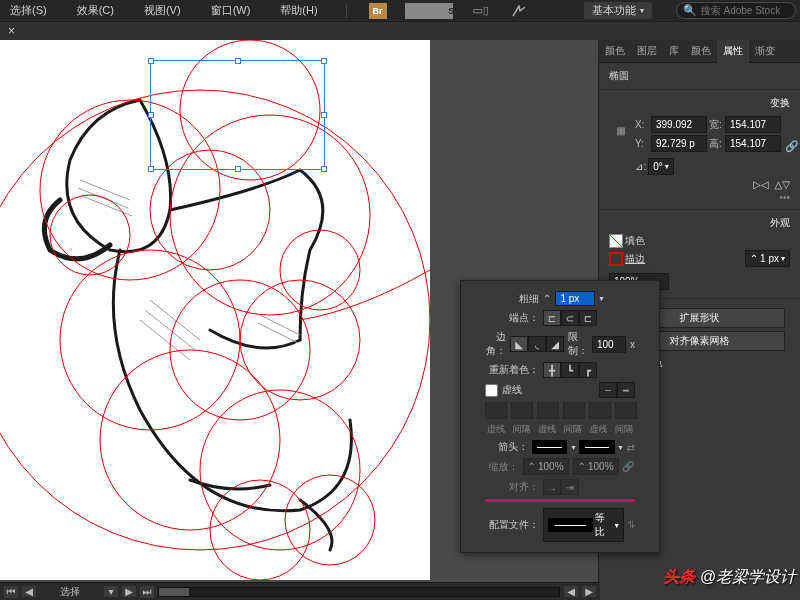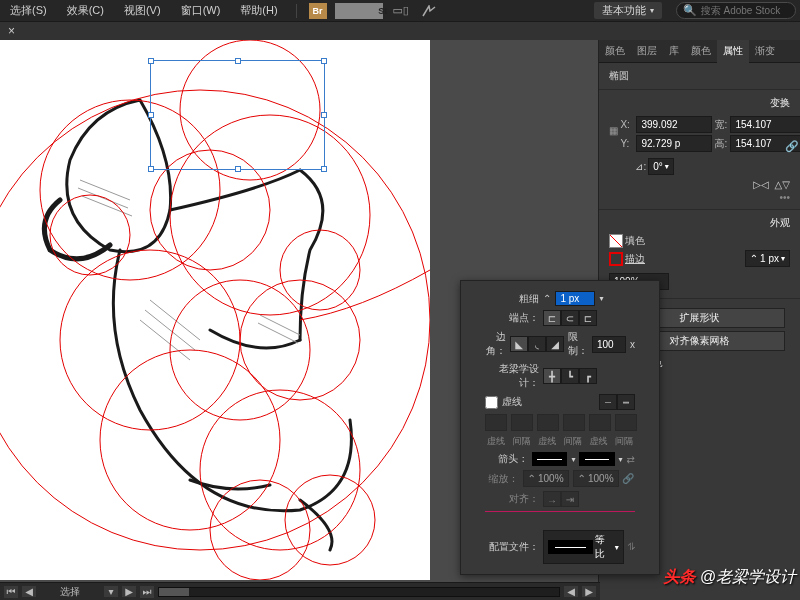--- a/index.html
+++ b/index.html
@@ -1,17 +1,17 @@
 <!DOCTYPE html>
 <html><head>
 <meta charset="utf-8">
 <style>
 * { margin:0; padding:0; box-sizing:border-box; font-family:"Microsoft YaHei",sans-serif; }
 body { background:#323232; color:#d0d0d0; font-size:11px; width:800px; height:600px; overflow:hidden; position:relative; }
-.menubar { height:22px; background:#262626; display:flex; align-items:center; padding:0 4px; gap:8px; border-bottom:1px solid #1a1a1a;}
+.menubar { height:22px; background:#262626; display:flex; align-items:center; padding:0 4px; gap:18px; border-bottom:1px solid #1a1a1a;}
 .menubar .mi { padding:2px 6px; cursor:pointer; }
 .menubar .sep { width:1px; height:14px; background:#444; margin:0 4px;}
 .menubar .icon-btn { width:20px; height:16px; display:inline-flex; align-items:center; justify-content:center; cursor:pointer; color:#999;}
 .menubar .workspace { background:#3a3a3a; padding:1px 8px; border-radius:2px; margin-left:auto; margin-right:6px; display:flex; align-items:center; gap:4px;}
 .menubar .search { background:#1c1c1c; border:1px solid #4a4a4a; border-radius:10px; padding:1px 6px; width:120px; display:flex; align-items:center; gap:4px; color:#888;}
 .menubar .search input { background:transparent; border:none; outline:none; color:#d0d0d0; width:88px; font-size:10px;}
 .tabbar { height:18px; background:#323232; display:flex; align-items:center; padding-left:8px;}
 .tabbar .close { color:#ccc; font-size:12px; cursor:pointer;}
 .main { position:absolute; top:40px; left:0; right:0; bottom:0; display:flex;}
 .canvas-wrap { flex:1; position:relative; background:#4a4a4a; overflow:hidden;}
@@ -20,21 +20,21 @@
 .sel-rect { position:absolute; left:150px; top:20px; width:175px; height:110px; border:1px solid #3a7ccc; pointer-events:none;}
 .sel-handle { position:absolute; width:6px; height:6px; border:1px solid #3a7ccc; background:#fff;}
 .right-panels { width:202px; background:#383838; border-left:1px solid #222; display:flex; flex-direction:column;}
 .panel-tabs { display:flex; background:#2c2c2c; border-bottom:1px solid #1a1a1a; font-size:10px;}
 .panel-tabs div { padding:4px 6px; cursor:pointer; color:#aaa;}
 .panel-tabs .active { background:#383838; color:#fff; border-bottom:1px solid #383838; margin-bottom:-1px;}
 .pp { padding:6px 10px; border-bottom:1px solid #2a2a2a; font-size:10px;}
 .pp .head { color:#eee; margin-bottom:4px;text-align:right;}
 .xform-row { display:flex; align-items:center; gap:2px; margin:2px 0;}
 .link-icon { width:24px; height:32px; display:flex; align-items:center; justify-content:center; color:#999;}
-.field { background:#262626; border:1px solid #1a1a1a; color:#fff; padding:2px 4px; width:76px; font-size:10px;}
+.field { background:#262626; border:1px solid #1a1a1a; color:#fff; padding:2px 4px; width:56px; font-size:10px;}
 .combo { background:#262626; border:1px solid #1a1a1a; color:#fff; padding:2px 4px; font-size:10px; display:flex; align-items:center; gap:2px;}
 .lbl { color:#bbb; font-size:10px; width:14px;}
 .sw { width:14px; height:14px; border:1px solid #888;}
 .btn { background:#444; border:1px solid #222; color:#eee; padding:2px 4px; font-size:10px; cursor:pointer; text-align:center;}
 .btn-long { width:170px; margin:3px auto; display:block;}
 .stroke-popup { position:absolute; right:140px; top:280px; width:200px; background:#383838; border:1px solid #222; box-shadow:0 2px 8px rgba(0,0,0,.5); padding:6px 8px; font-size:10px;}
 .stroke-popup .row { display:flex; align-items:center; gap:4px; margin:4px 16px;}
 .stroke-popup .rl { width:54px; text-align:right; color:#ccc;}
 .btn-grp { display:flex; gap:0;}
 .btn-grp .b { width:18px; height:16px; background:#2a2a2a; border:1px solid #1a1a1a; display:flex; align-items:center; justify-content:center; cursor:pointer; color:#ccc;}
@@ -236,21 +236,21 @@
     <div class="btn-grp">
       <div class="b active">◣</div>
         <div class="b">◟</div>
         <div class="b">◢</div>
     </div>
     <span>限制：</span>
     <input class="field" style="width: 34px;" value="100">
     <span>x</span>
   </div>
   <div class="row">
-      <div class="rl">老梁学设计：</div>
+      <div class="rl">重新着色：</div>
     <div class="btn-grp">
       <div class="b active">╋</div>
         <div class="b">┗</div>
         <div class="b">┏</div>
     </div>
   </div>
   <div class="row">
       <input type="checkbox" style="">
       <span>虚线</span>
     <span style="flex:1"></span>
@@ -293,21 +293,21 @@
     <div class="combo">⌃<span>100%</span></div>
     <span>🔗</span>
   </div>
   <div class="row" style="opacity:.5">
       <div class="rl">对齐：</div>
     <div class="btn-grp">
         <div class="b">→</div>
         <div class="b">⇥</div>
       </div>
   </div>
-  <div class="row" style="border-top:1px solid #be185d;padding-top:18px;margin-top:4px">
+  <div class="row" style="border-top:3px solid #be185d;padding-top:6px;margin-top:4px">
     <div class="rl">配置文件：</div>
     <div class="combo" style="flex:1">
       <div class="arrow-combo" style="width:50px">
           <div class="line"></div>
         </div>
       <span>等比</span>
         <span class="chev">▾</span>
     </div>
     <span style="color:#888">⥮</span>
   </div>

